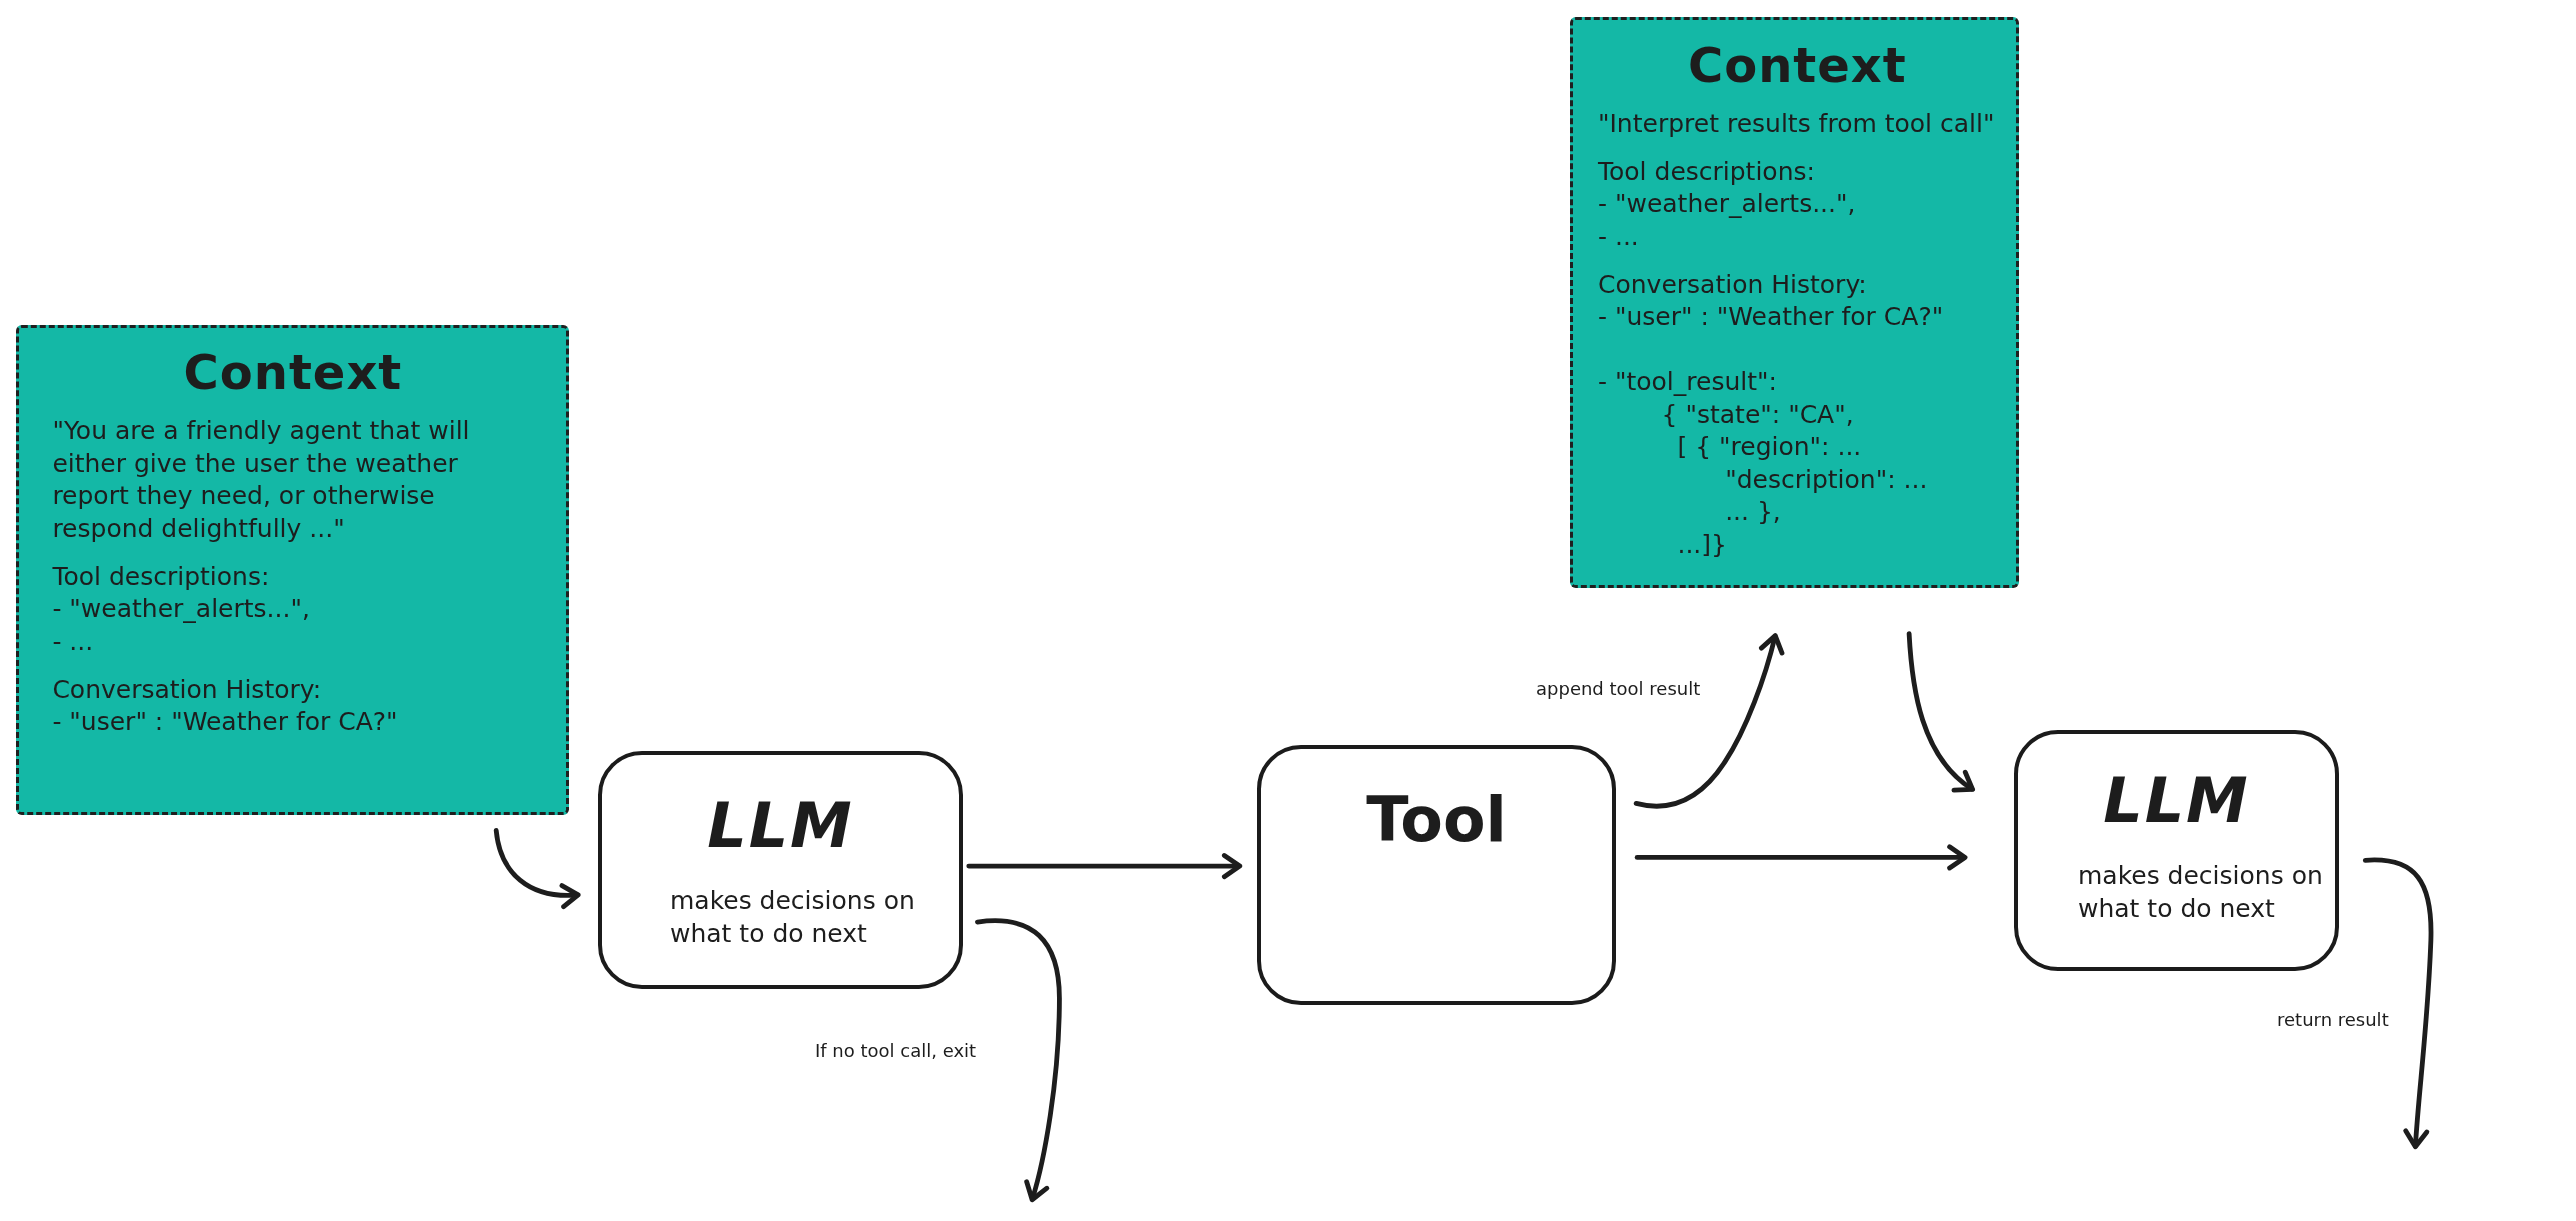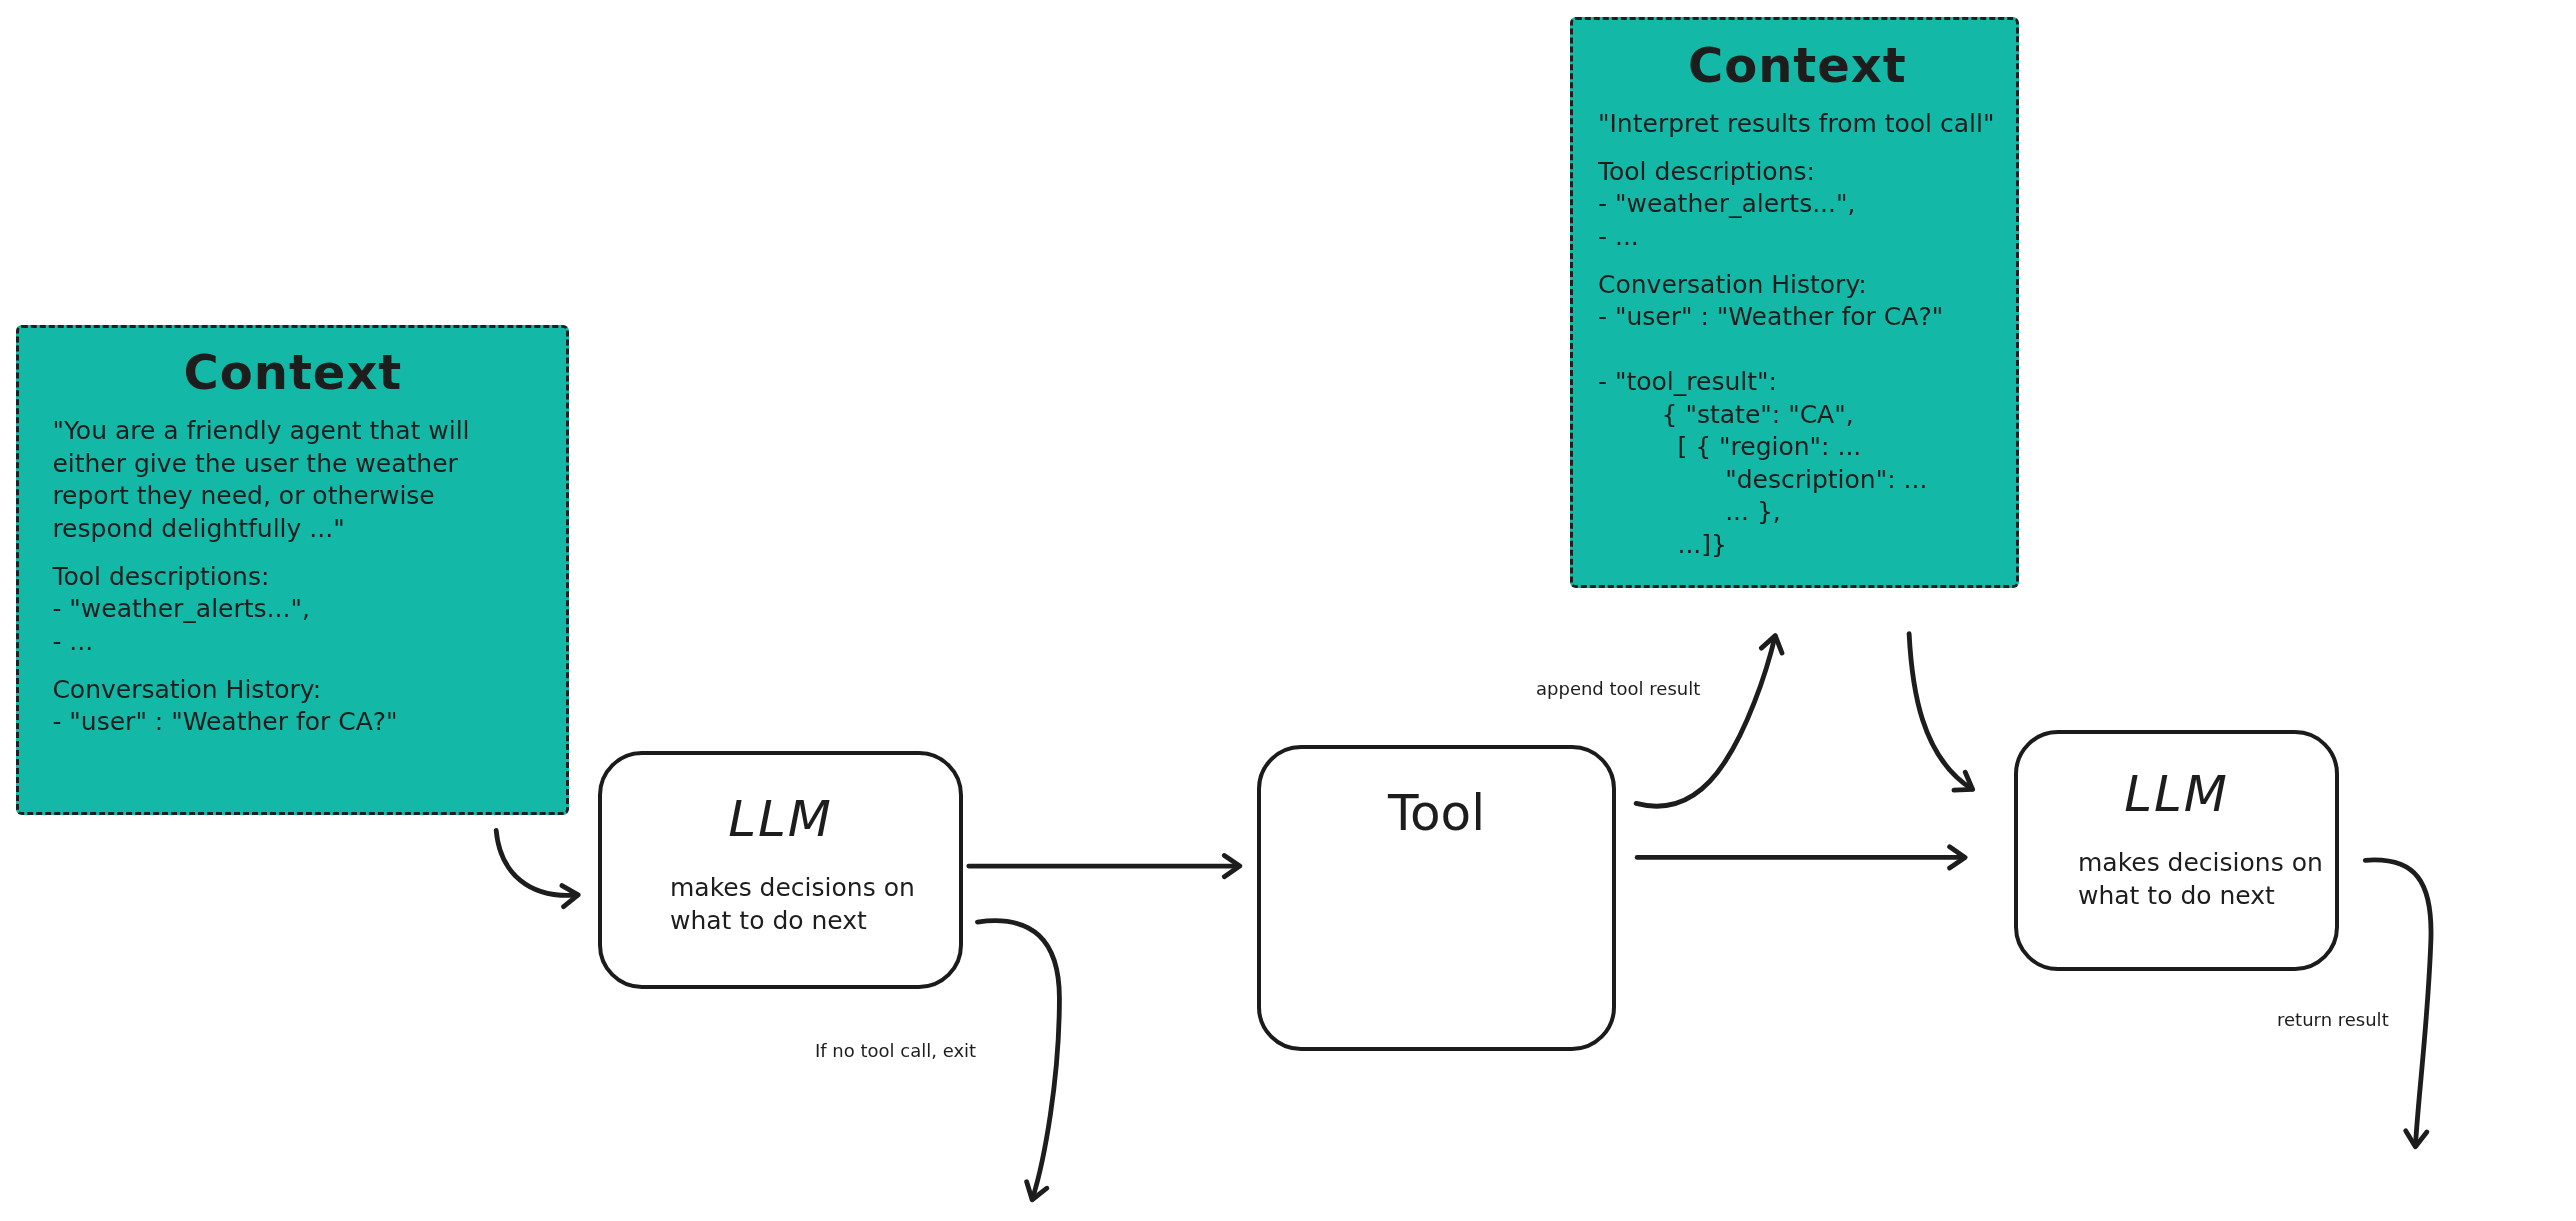--- a/index.html
+++ b/index.html
@@ -49,22 +49,22 @@
     position: absolute;
     z-index: 2;
     box-sizing: border-box;
     border: 4.8px solid #1b1b1b;
     border-radius: 44px;
     background: #ffffff;
     padding-top: 37px;
   }
   .node-title {
     text-align: center;
-    font-size: 50px;
-    font-weight: normal;
+    font-size: 62px;
+    font-weight: bold;
     line-height: 1.1;
   }
   .node-title.italic {
     font-style: italic;
     letter-spacing: 1.9px;
   }
   .node-sub {
     white-space: pre-wrap;
     font-size: 25px;
     line-height: 1.3;
@@ -131,21 +131,21 @@
                 ... },
           ...]}</div>
   </div>
 
   <div class="node" style="left:598px; top:751px; width:365px; height:238px;">
     <div class="node-title italic">LLM</div>
     <div class="node-sub">makes decisions on
 what to do next</div>
   </div>
 
-  <div class="node" style="left:1257px; top:745px; width:359px; height:306px;">
+  <div class="node" style="left:1257px; top:745px; width:359px; height:260px;">
     <div class="node-title">Tool</div>
   </div>
 
   <div class="node" style="left:2014px; top:730px; width:325px; height:241px; padding-top:33px;">
     <div class="node-title italic">LLM</div>
     <div class="node-sub" style="padding-left:60px;">makes decisions on
 what to do next</div>
   </div>
 
   <div class="arrow-label" style="left:1536px; top:678px;">append tool result</div>

